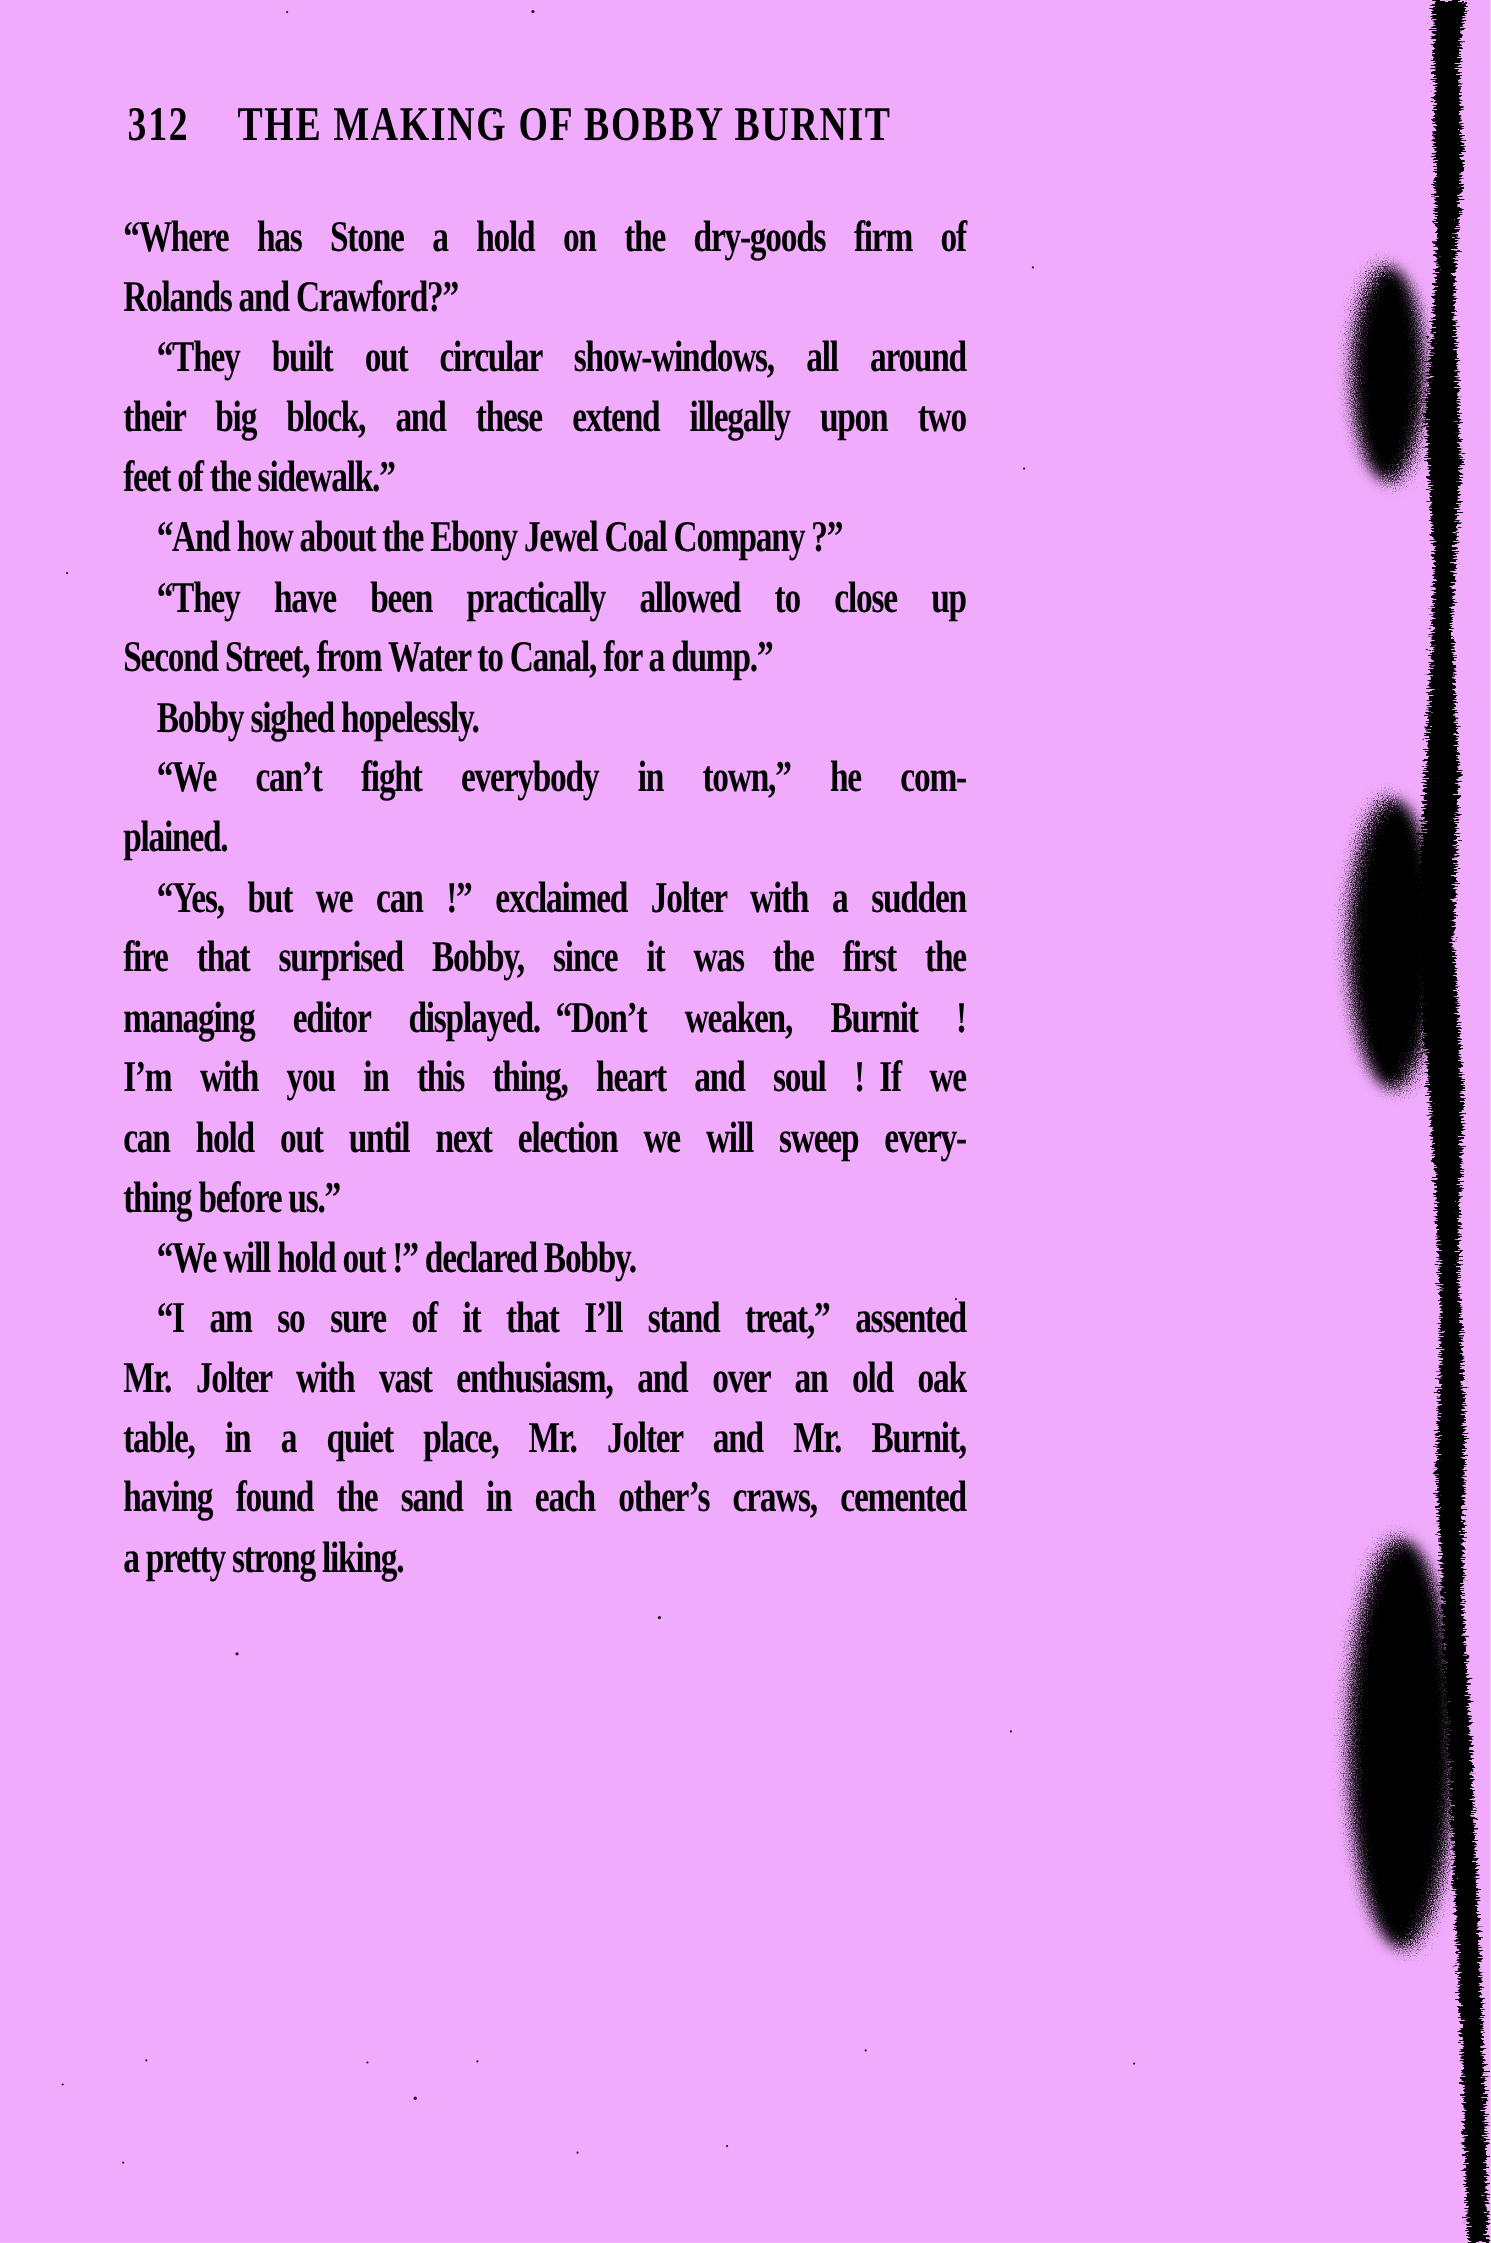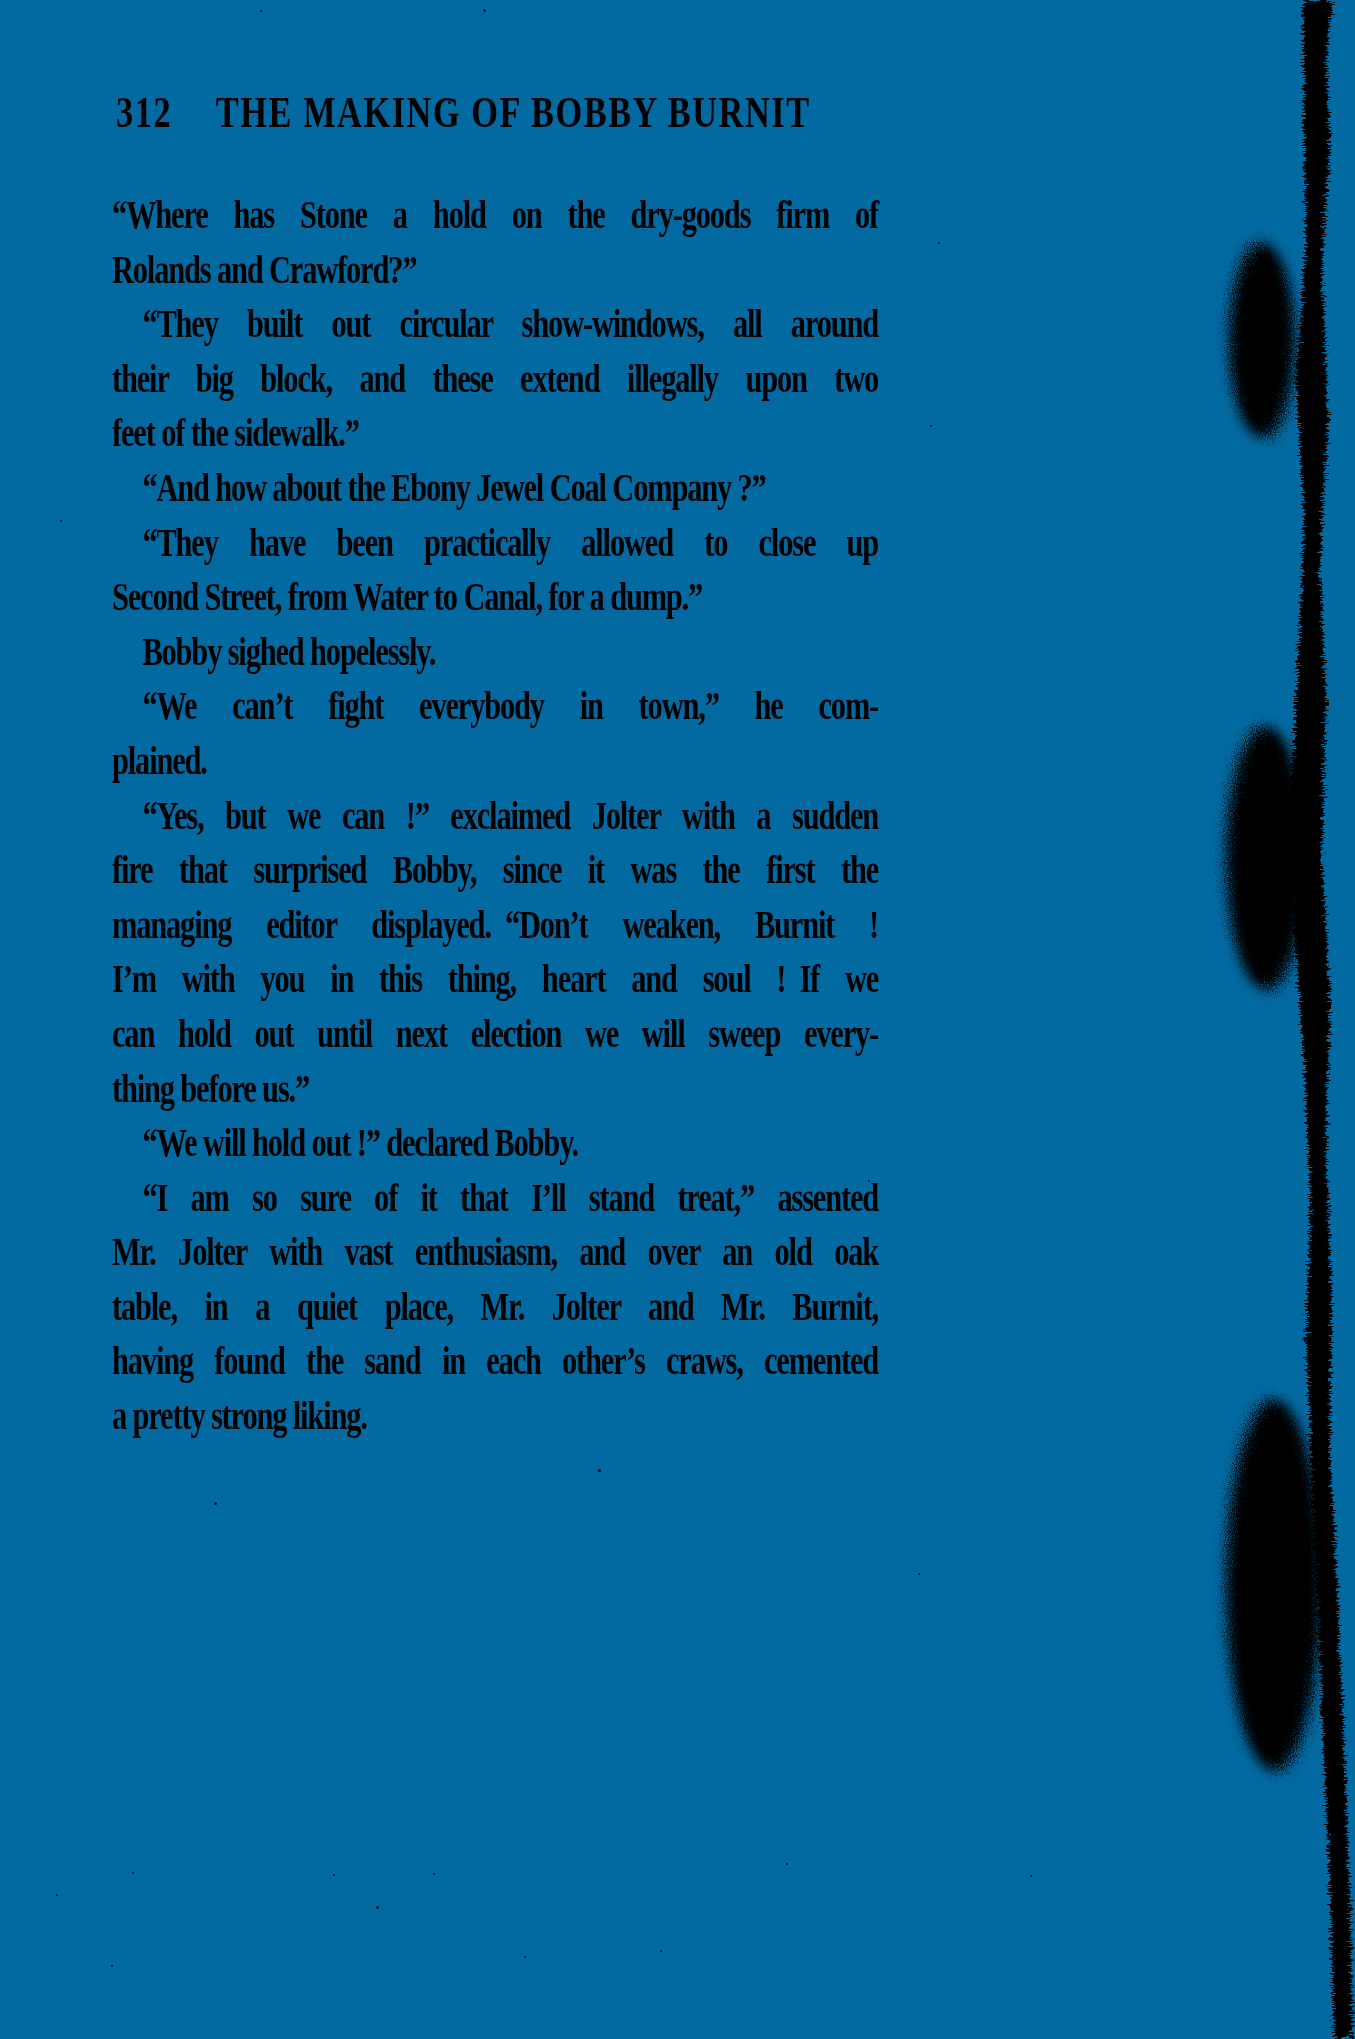--- a/index.html
+++ b/index.html
@@ -4,21 +4,21 @@
 <style>
   html,body{margin:0;padding:0;}
   body{
     width:1355px;height:2039px;
     background:#ffffff;
     position:relative;
     overflow:hidden;
     font-family:"Liberation Serif", serif;
     color:#000;
   }
-  .page{position:absolute;inset:0;background:#0369a1;}
+  .page{position:absolute;inset:0;background:#f0abfc;}
   .page-header{
     position:absolute;left:116px;top:90px;
     display:flex;gap:56px;align-items:baseline;
     font-weight:bold;font-size:44px;line-height:46px;
     letter-spacing:2px;white-space:nowrap;
     transform:scaleX(0.78);transform-origin:top left;
   }
   .textblock{
     position:absolute;left:112px;top:188px;
     width:1008px;

